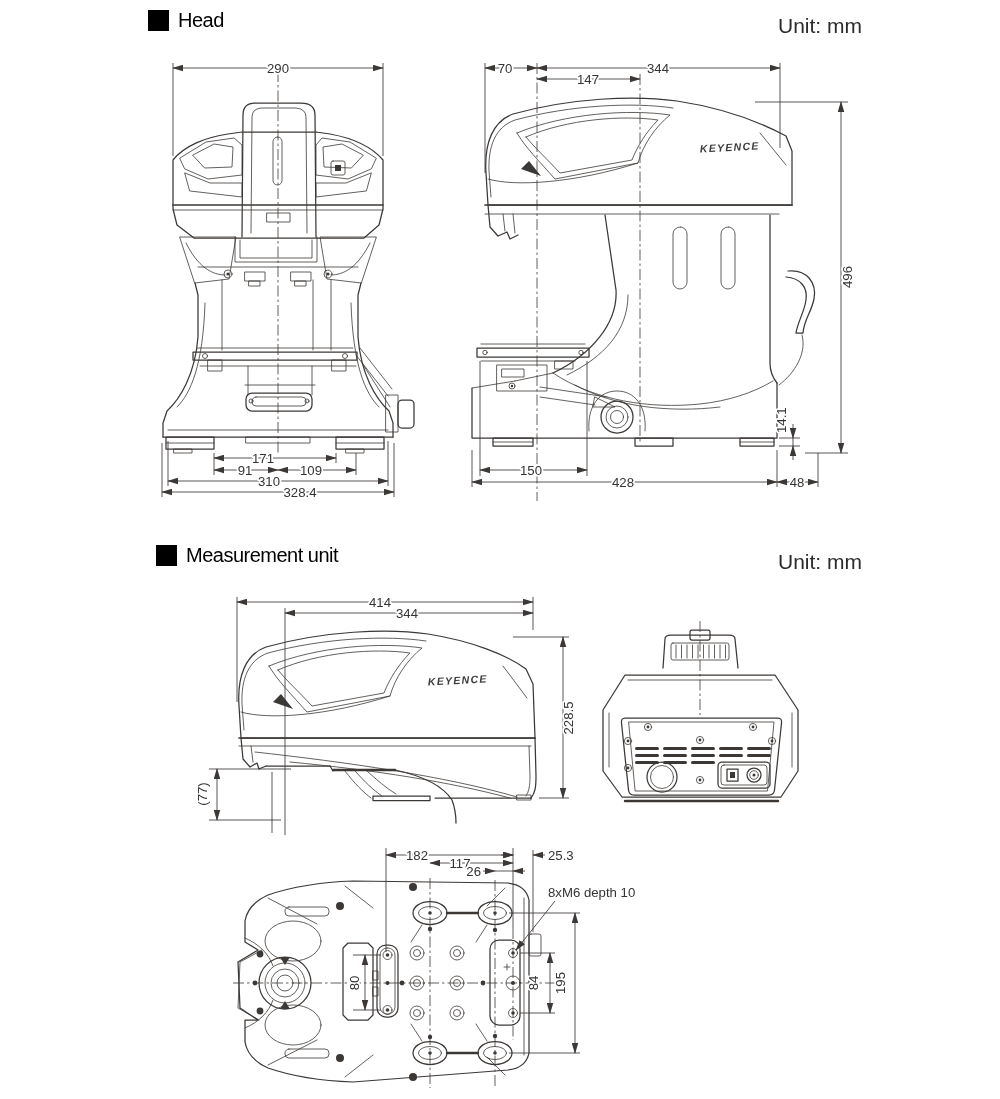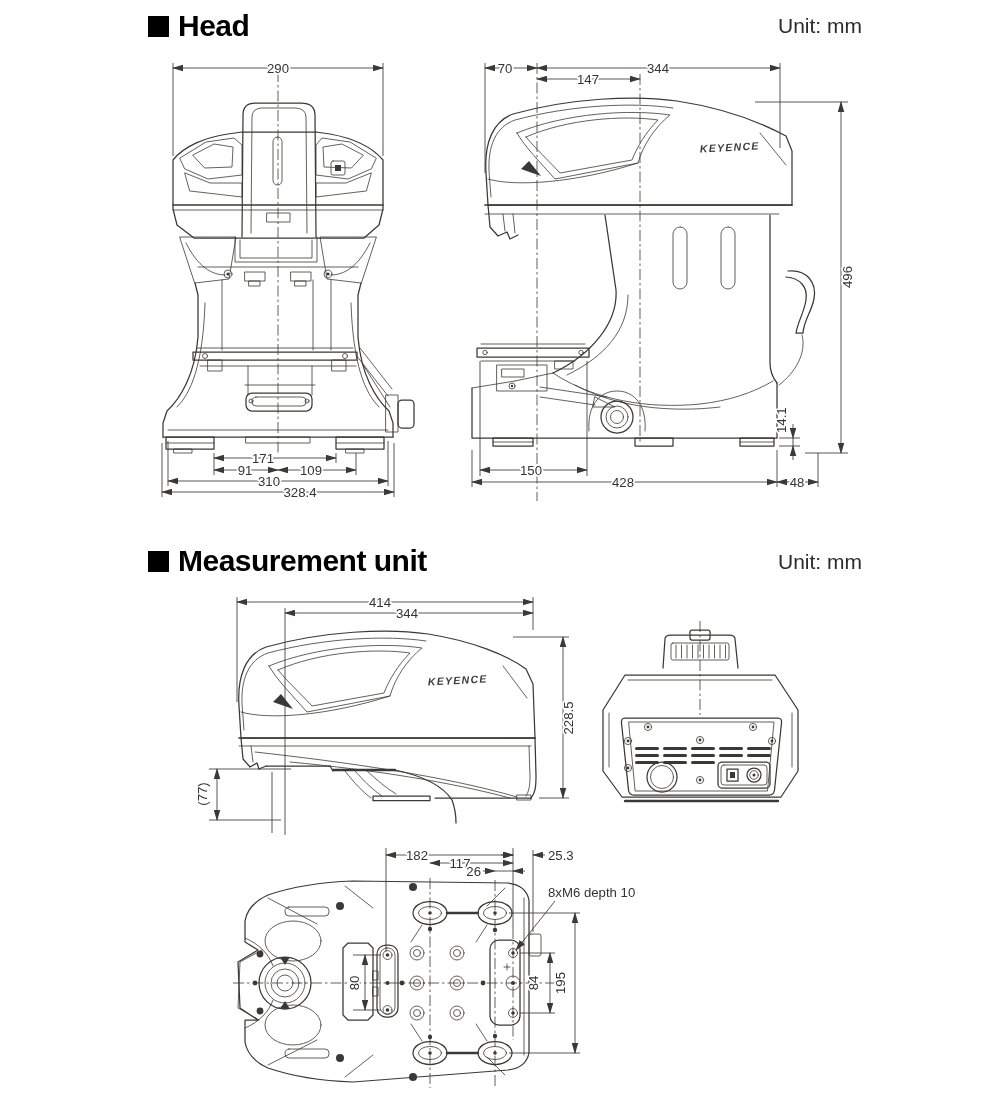--- a/index.html
+++ b/index.html
@@ -1,20 +1,20 @@
 <!DOCTYPE html>
 <html><head>
 <meta charset="utf-8">
 <style>
   html,body{margin:0;padding:0;background:#fff;}
   #page{position:relative;width:1000px;height:1099px;background:#fff;overflow:hidden;
         font-family:"Liberation Sans",sans-serif;}
   .section-header{position:absolute;display:flex;align-items:center;gap:9px;}
   .hdr-square{width:21px;height:21px;background:#000;flex:0 0 auto;}
-  .hdr-title{font-size:30px;font-weight:bold;color:#000;letter-spacing:-0.5px;white-space:nowrap;}
+  .hdr-title{font-size:20px;font-weight:normal;color:#000;letter-spacing:-0.5px;white-space:nowrap;}
   .unit-label{position:absolute;width:110px;text-align:right;font-size:21px;color:#2b2b2b;}
   svg{position:absolute;overflow:visible;}
   
   .o{fill:none;stroke:#3c3836;stroke-width:1.25;stroke-linejoin:round;stroke-linecap:round;}
   .t{fill:none;stroke:#3c3836;stroke-width:.8;stroke-linejoin:round;stroke-linecap:round;}
   .d{fill:none;stroke:#3c3836;stroke-width:.85;}
   .w2{stroke-width:2.4;}
   .w15{stroke-width:1.7;}
   .cl{fill:none;stroke:#3c3836;stroke-width:.8;stroke-dasharray:11 3 2.5 3;}
   .f{fill:#3c3836;stroke:none;}
@@ -260,21 +260,21 @@
       <line class="d" x1="25" y1="415" x2="132" y2="415" marker-start="url(#mS)" marker-end="url(#mS)"></line>
       <text class="dim" x="76" y="419.5" text-anchor="middle">150</text>
 
       <line class="d" x1="17" y1="427" x2="322" y2="427" marker-start="url(#mS)" marker-end="url(#mS)"></line>
       <text class="dim" x="168" y="431.5" text-anchor="middle">428</text>
       <line class="d" x1="322" y1="427" x2="363" y2="427" marker-start="url(#mS)" marker-end="url(#mS)"></line>
       <text class="dim" x="342" y="431.5" text-anchor="middle">48</text>
     </g>
   </svg>
 
-  <div class="section-header" style="left:148px;top:544px;">
+  <div class="section-header" style="left:156px;top:544px;">
     <div class="hdr-square"></div>
     <div class="hdr-title">Measurement unit</div>
   </div>
   <div class="unit-label" style="left:752px;top:550px;">Unit: mm</div>
 
   <svg style="left:195px;top:590px;" width="385" height="252" viewBox="0 0 385 252">
     <defs>
       <marker id="mU" viewBox="0 0 10 6" refX="9.2" refY="3" markerWidth="11" markerHeight="7" orient="auto-start-reverse" markerUnits="userSpaceOnUse">
         <path d="M0,0L10,3L0,6Z" fill="#3c3836"></path>
       </marker>

